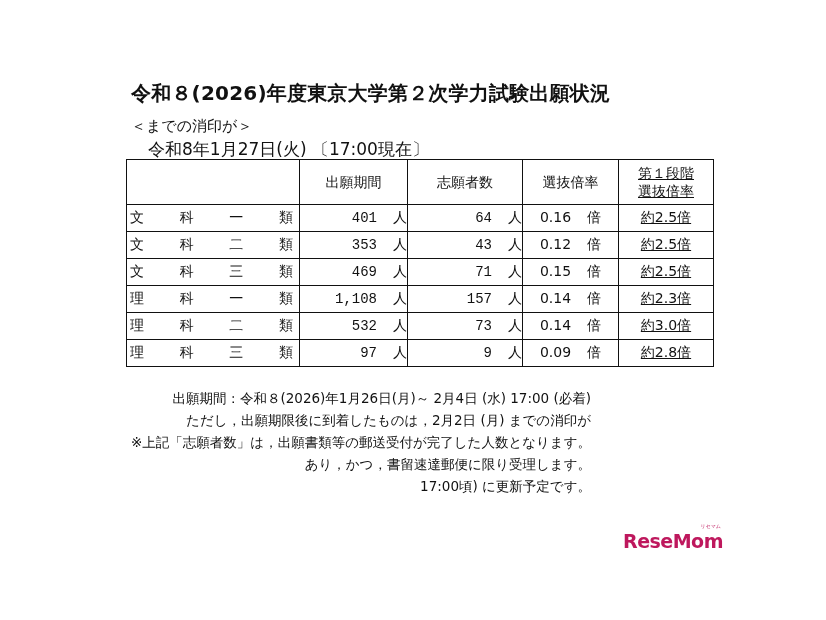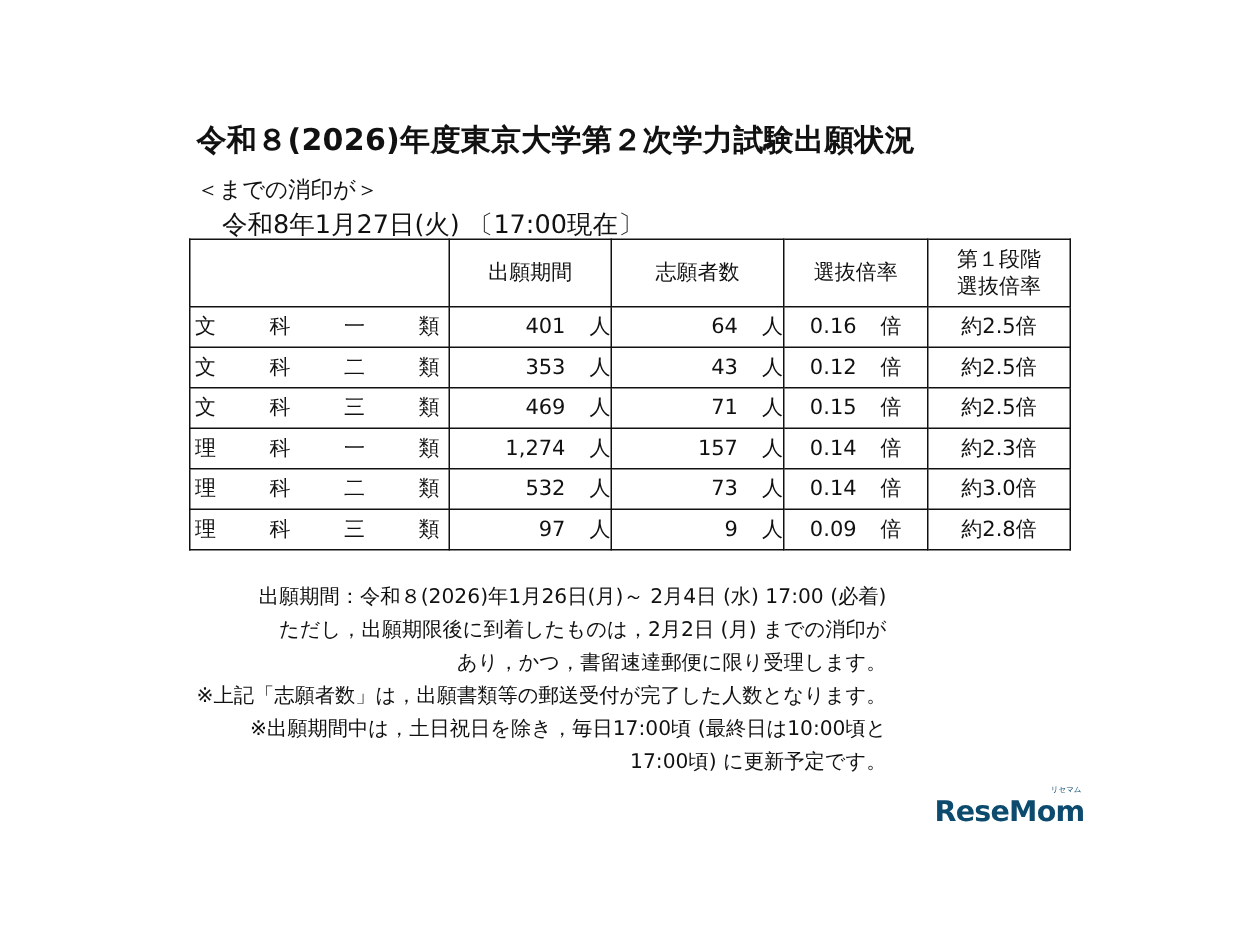--- a/index.html
+++ b/index.html
@@ -8,29 +8,29 @@
   .title { position: absolute; left: 131px; top: 80px; font-size: 20px; font-weight: bold; letter-spacing: 0.2px; }
   .subhead { position: absolute; left: 131px; top: 117px; font-size: 15px; }
   .asof { position: absolute; left: 148px; top: 138px; font-size: 17px; }
   table.grid { position: absolute; left: 126px; top: 159px; border-collapse: collapse; font-size: 14px; }
   table.grid td, table.grid th { border: 1.5px solid #111; padding: 0; height: 26px; font-weight: normal; }
   table.grid th { height: 44px; text-align: center; line-height: 18px; }
   .c0 { width: 172px; }
   .c1 { width: 107px; }
   .c2 { width: 114px; }
   .c3 { width: 95px; }
-  .c4 { width: 94px; }
+  .c4 { width: 94px; text-decoration: underline; }
   .cat { display: flex; justify-content: space-between; padding: 0 6px 0 3px; }
-  .num { text-align: right; padding-right: 10px; }
+  .num { text-align: right; padding-right: 10px; font-family: Liberation Mono, monospace; }
   .num .unit { display: inline-block; margin-left: 16px; }
   .ctr { text-align: center; margin-left: 36px; }
   .notes { position: absolute; left: 131px; top: 387px; font-size: 13.5px; line-height: 22px; }
   .notes div { white-space: pre; text-align: right; }
   .logo { position: absolute; left: 623px; top: 530px; font-family: "DejaVu Sans", sans-serif;
-          font-weight: bold; font-size: 19px; color: #0c4a6e; letter-spacing: -0.5px; }
+          font-weight: bold; font-size: 19px; color: #be185d; letter-spacing: -0.5px; }
   .logo .kana { position: absolute; right: 2px; top: -7px; font-size: 5px; font-weight: normal; letter-spacing: 0; }
 </style>
 </head>
 <body>
 
 <div class="title">令和８(2026)年度東京大学第２次学力試験出願状況</div>
 <div class="subhead">＜までの消印が＞</div>
 <div class="asof">令和8年1月27日(火) 〔17:00現在〕</div>
 
 <table class="grid">
@@ -91,21 +91,21 @@
       </tr>
       <tr>
         <td class="c0">
           <div class="cat">
             <span>理</span>
             <span>科</span>
             <span>一</span>
             <span>類</span>
           </div>
         </td>
-        <td class="c1 num"><span>1,274</span><span class="unit">人</span></td>
+        <td class="c1 num"><span>1,108</span><span class="unit">人</span></td>
         <td class="c2 num"><span>157</span><span class="unit">人</span></td>
         <td class="c3 ctr"><span>0.14</span><span class="unit" style="margin-left:16px">倍</span></td>
         <td class="c4 ctr"><span>約2.3倍</span></td>
       </tr>
       <tr>
         <td class="c0">
           <div class="cat">
             <span>理</span>
             <span>科</span>
             <span>二</span>
@@ -130,22 +130,21 @@
         <td class="c2 num"><span>9</span><span class="unit">人</span></td>
         <td class="c3 ctr"><span>0.09</span><span class="unit" style="margin-left:16px">倍</span></td>
         <td class="c4 ctr"><span>約2.8倍</span></td>
       </tr>
     </tbody>
 </table>
 
 <div class="notes">
   <div>出願期間：令和８(2026)年1月26日(月)～ 2月4日 (水) 17:00 (必着)</div>
   <div> ただし，出願期限後に到着したものは，2月2日 (月) までの消印が</div>
+  <div>※上記「志願者数」は，出願書類等の郵送受付が完了した人数となります。</div>
   <div>あり，かつ，書留速達郵便に限り受理します。</div>
-  <div>※上記「志願者数」は，出願書類等の郵送受付が完了した人数となります。</div>
-  <div>※出願期間中は，土日祝日を除き，毎日17:00頃 (最終日は10:00頃と</div>
   <div>17:00頃) に更新予定です。</div>
 </div>
 
 <div class="logo">
   <span>ReseMom</span>
   <span class="kana">リセマム</span>
 </div>
 
 </body></html>

